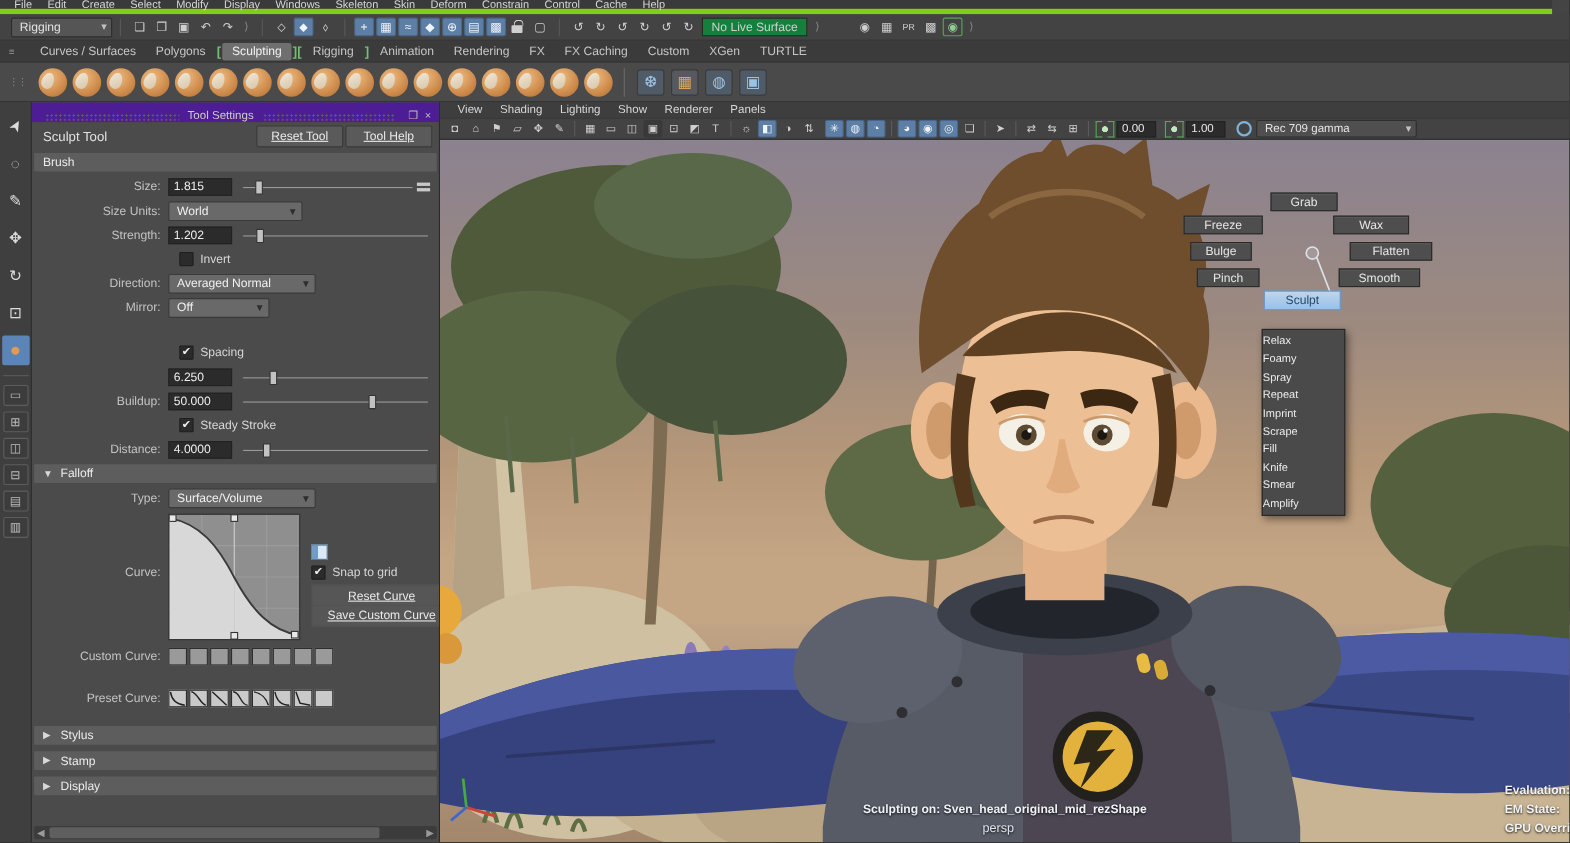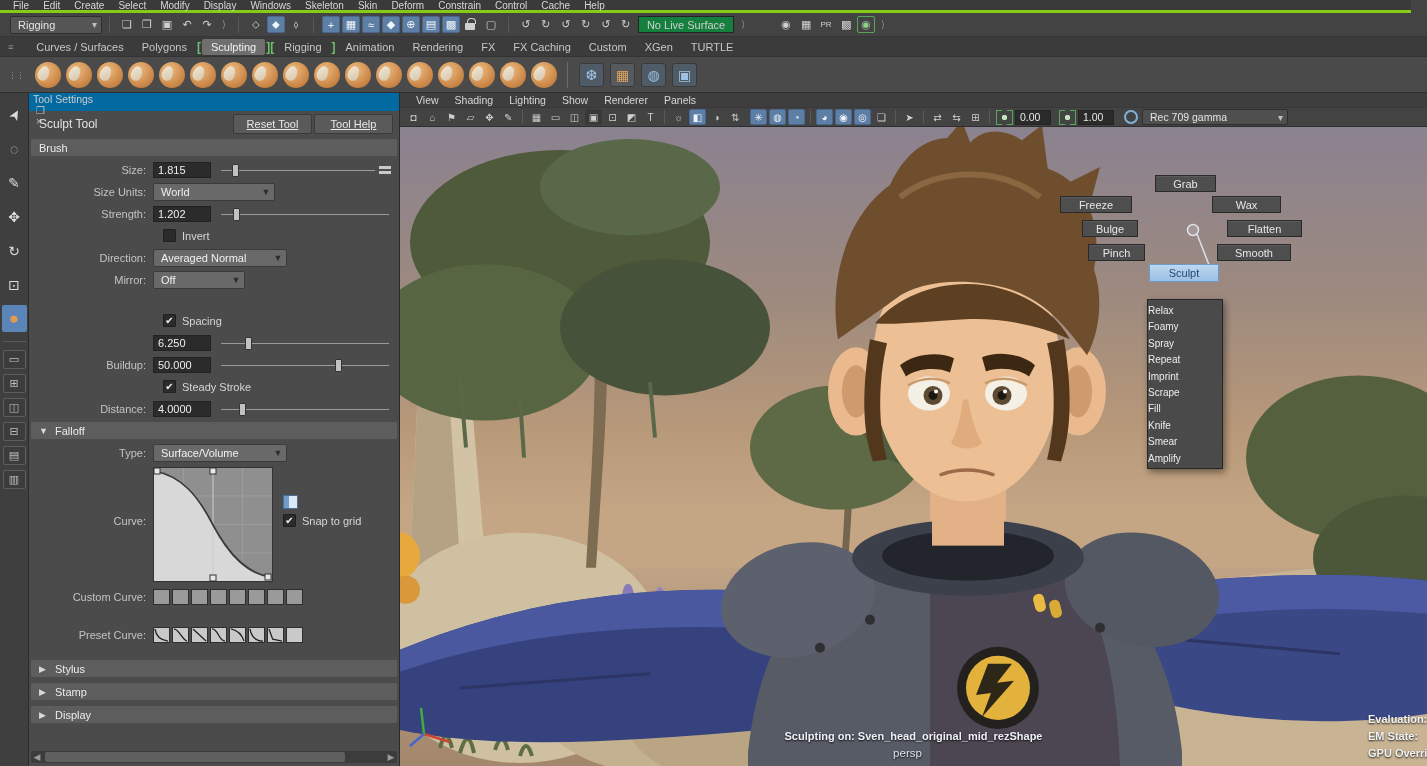--- a/index.html
+++ b/index.html
@@ -2,21 +2,21 @@
 <html><head>
 <meta charset="utf-8">
 <style>
   * { margin:0; padding:0; box-sizing:border-box; }
   body { background:#222; font-family:"Liberation Sans","DejaVu Sans",sans-serif; }
   .app { position:relative; width:1427px; height:766px; background:#444444; overflow:hidden;
          color:#d8d8d8; font-size:11px; user-select:none; }
 
   
   .menubar { position:absolute; left:0; top:0; right:16px; height:13px; background:#3a3a3a;
-             display:flex; align-items:center; padding-left:6px; border-bottom:3px solid #84cc16; }
+             display:flex; align-items:center; padding-left:6px; border-bottom:5px solid #84cc16; }
   .menubar .mitem { padding:0 7px; font-size:10px; color:#d6d6d6; line-height:13px; }
 
   
   .main-toolbar { position:absolute; left:0; top:13px; right:0; height:24px; background:#434343;
                   display:flex; align-items:center; padding-left:10px; border-bottom:1px solid #363636; }
   .dropdown { height:18px; background:#555555; border:1px solid #2e2e2e; display:flex; align-items:center;
               justify-content:space-between; padding:0 4px 0 7px; color:#e4e4e4; border-radius:2px; }
   .dropdown::after { content:"▾"; color:#bfbfbf; margin-left:8px; font-size:10px; }
   .menuset-dd { width:92px; }
   .tsep { width:1px; height:16px; background:#585858; margin:0 7px; flex:none; }
@@ -71,21 +71,21 @@
   .tbx.rot { transform:rotate(-60deg); }
   .tbx.active-tool { background:#5b85b8; color:#e09a54; font-size:17px; }
   .tbx-div { width:23px; height:1px; background:#5a5a5a; margin:2px 0 8px; }
   .tbx-layout { width:23px; height:19px; background:#3c3c3c; border:1px solid #5d5d5d; margin-bottom:5px;
                 display:flex; align-items:center; justify-content:center; font-size:11px; color:#bdbdbd;
                 border-radius:2px; flex:none; }
 
   
   .tool-settings { position:absolute; left:29px; top:0; bottom:0; width:371px; background:#4b4b4b;
                    border-right:1px solid #2a2a2a; overflow:hidden; }
-  .ts-header { height:18px; background:#0369a1; display:flex; align-items:flex-start; padding:0 4px;flex-direction:column; }
+  .ts-header { height:18px; background:#4c1d95; display:flex; align-items:flex-end; padding:0 4px; }
   .ts-dots { flex:1; height:8px; background-image:radial-gradient(#5d5d5d 1px, transparent 1px);
              background-size:4px 4px; margin:0 8px; }
   .ts-title { color:#cccccc; font-size:10.5px; }
   .ts-winbtn { color:#bbbbbb; font-size:10px; padding:0 3px; }
   .ts-toolrow { height:26px; display:flex; align-items:center; padding:0 6px; }
   .ts-toolname { color:#e0e0e0; font-size:12px; flex:1; padding-left:4px; }
   .ts-btn { background:#5a5a5a; border:1px solid #3a3a3a; color:#e8e8e8; height:20px; border-radius:2px;
             display:flex; align-items:center; justify-content:center; font-size:11px;text-decoration:underline; }
   .ts-toolrow .ts-btn { width:79px; margin-left:2px; }
   .ts-section { height:17px; background:#5d5d5d; color:#ebebeb; display:flex; align-items:center;
@@ -459,20 +459,24 @@
                 <rect x="111" y="106" width="6" height="6"></rect>
             </g>
           </svg>
         </div>
         <div class="curve-side">
           <div class="grid-btn"></div>
           <div style="display:flex;align-items:center;margin-bottom:2px;">
             <span class="ts-check checked"></span>
             <span class="ts-checklabel">Snap to grid</span>
           </div>
+          <div class="curve-btns">
+            <div class="ts-btn">Reset Curve</div>
+            <div class="ts-btn">Save Custom Curve</div>
+          </div>
         </div>
       </div>
 
       <div class="thumb-row">
         <div class="ts-label">Custom Curve:</div>
         <span style="display:flex;">
 
         <span class="cc-thumb"></span>
             <span class="cc-thumb"></span>
             <span class="cc-thumb"></span>
@@ -728,21 +732,21 @@
           </g>
         </svg>
       </div>
 
       <div>
         <svg class="mm-line-svg">
           <circle cx="793" cy="137" r="5.5" fill="rgba(255,255,255,0.15)" stroke="#dde2e8" stroke-width="1.5"></circle>
           <line x1="797" y1="141" x2="809" y2="172" stroke="#dde2e8" stroke-width="1.5"></line>
         </svg>
         <div class="mm-btn" style="left:755px; top:82px;  width:61px;">Grab</div>
-        <div class="mm-btn" style="left:660px; top:103px; width:72px;">Freeze</div>
+        <div class="mm-btn" style="left:676px; top:103px; width:72px;">Freeze</div>
         <div class="mm-btn" style="left:812px; top:103px; width:69px;">Wax</div>
         <div class="mm-btn" style="left:682px; top:127px; width:56px;">Bulge</div>
         <div class="mm-btn" style="left:827px; top:127px; width:75px;">Flatten</div>
         <div class="mm-btn" style="left:688px; top:151px; width:57px;">Pinch</div>
         <div class="mm-btn" style="left:817px; top:151px; width:74px;">Smooth</div>
         <div class="mm-btn selected" style="left:749px; top:171px; width:70px;">Sculpt</div>
         <div class="mm-list">
 
         <div class="mm-item">Relax</div>
             <div class="mm-item">Foamy</div>

